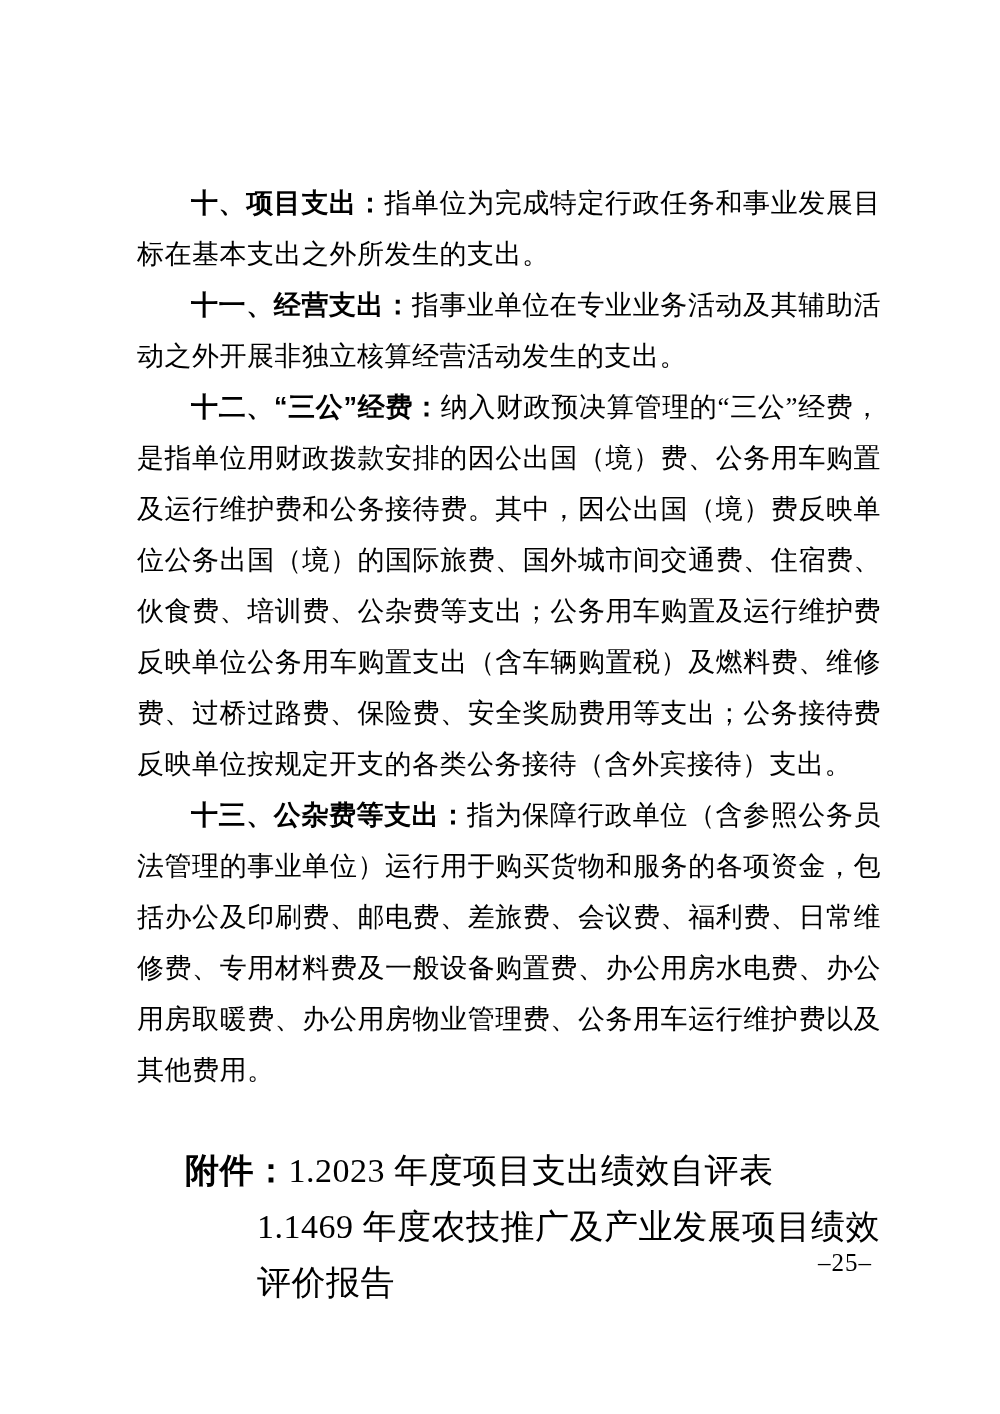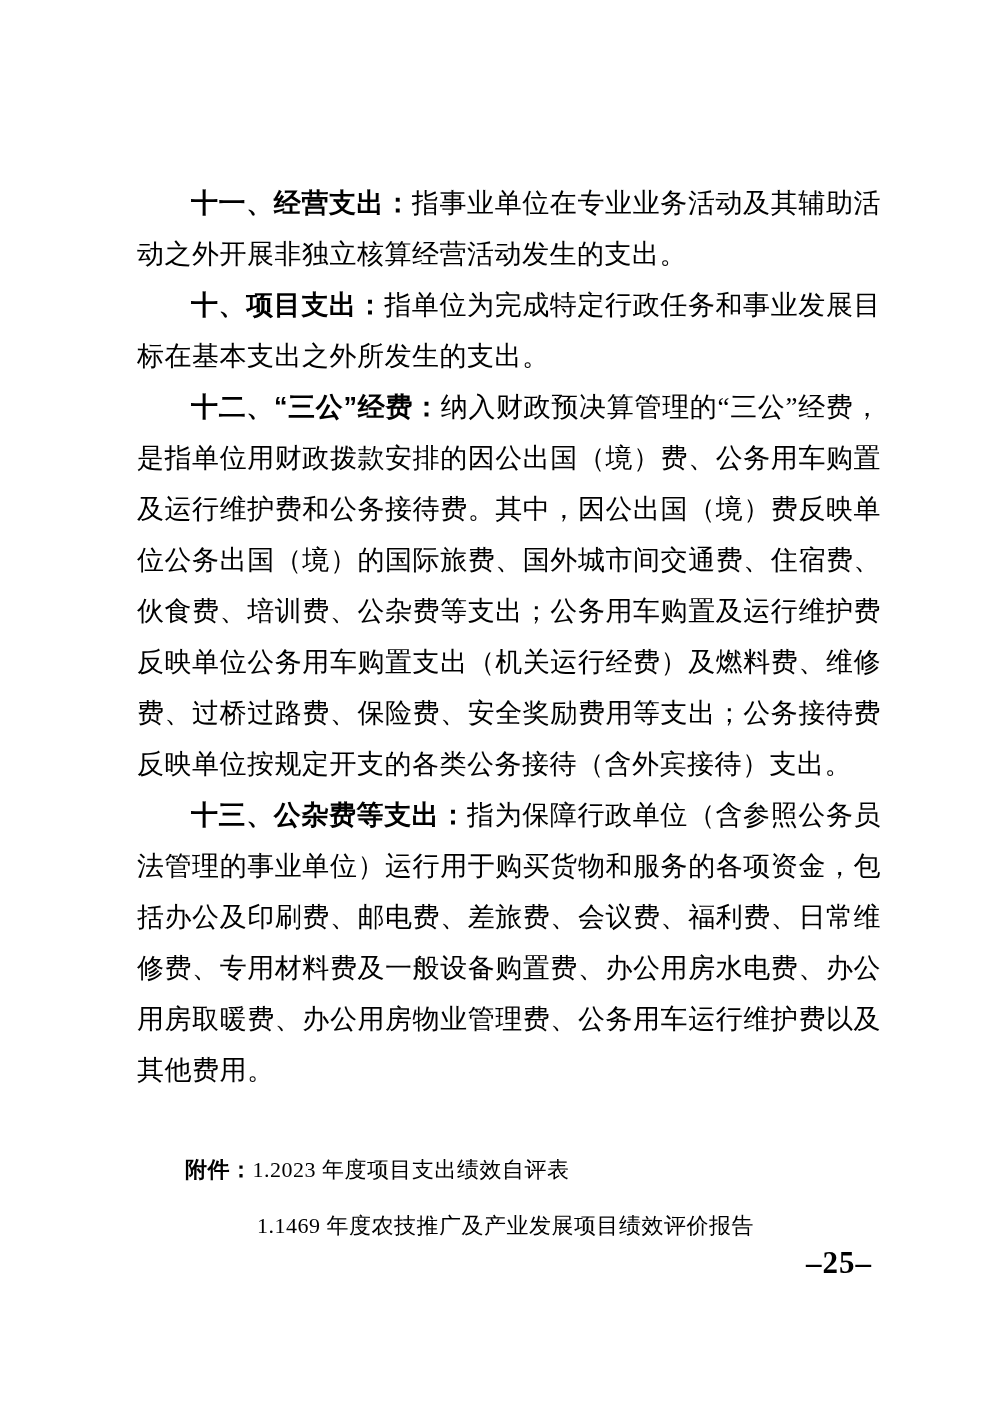--- a/index.html
+++ b/index.html
@@ -32,54 +32,53 @@
     text-align: justify;
     letter-spacing: 0.5px;
     word-break: break-all;
   }
   .lead {
     font-weight: bold;
     font-family: "Liberation Sans", "DejaVu Sans", sans-serif;
   }
   .attachments {
     margin-top: 46px;
-    font-size: 22px;
+    font-size: 34px;
     line-height: 56px;
     letter-spacing: 0.5px;
   }
   .attach-line-1 {
     margin: 0;
     padding-left: 48px;
   }
   .attach-line-2 {
     margin: 0;
     padding-left: 120px;
   }
   .page-number {
     position: absolute;
     top: 1248px;
     right: 128px;
-    font-size: 31px;
+    font-size: 25px;
     line-height: 30px;
     letter-spacing: 1px;
     font-family: "Liberation Serif", "DejaVu Serif", serif;
-    font-weight: bold;
   }
 </style>
 </head>
 <body>
 
 <div class="page">
   <div class="content">
 
+    <p class="para"><span class="lead">十、项目支出：</span><span>指单位为完成特定行政任务和事业发展目标在基本支出之外所发生的支出。</span></p>
+
     <p class="para"><span class="lead">十一、经营支出：</span><span>指事业单位在专业业务活动及其辅助活动之外开展非独立核算经营活动发生的支出。</span></p>
 
-    <p class="para"><span class="lead">十、项目支出：</span><span>指单位为完成特定行政任务和事业发展目标在基本支出之外所发生的支出。</span></p>
-
-    <p class="para"><span class="lead">十二、“三公”经费：</span><span>纳入财政预决算管理的“三公”经费，是指单位用财政拨款安排的因公出国（境）费、公务用车购置及运行维护费和公务接待费。其中，因公出国（境）费反映单位公务出国（境）的国际旅费、国外城市间交通费、住宿费、伙食费、培训费、公杂费等支出；公务用车购置及运行维护费反映单位公务用车购置支出（机关运行经费）及燃料费、维修费、过桥过路费、保险费、安全奖励费用等支出；公务接待费反映单位按规定开支的各类公务接待（含外宾接待）支出。</span></p>
+    <p class="para"><span class="lead">十二、“三公”经费：</span><span>纳入财政预决算管理的“三公”经费，是指单位用财政拨款安排的因公出国（境）费、公务用车购置及运行维护费和公务接待费。其中，因公出国（境）费反映单位公务出国（境）的国际旅费、国外城市间交通费、住宿费、伙食费、培训费、公杂费等支出；公务用车购置及运行维护费反映单位公务用车购置支出（含车辆购置税）及燃料费、维修费、过桥过路费、保险费、安全奖励费用等支出；公务接待费反映单位按规定开支的各类公务接待（含外宾接待）支出。</span></p>
 
     <p class="para"><span class="lead">十三、公杂费等支出：</span><span>指为保障行政单位（含参照公务员法管理的事业单位）运行用于购买货物和服务的各项资金，包括办公及印刷费、邮电费、差旅费、会议费、福利费、日常维修费、专用材料费及一般设备购置费、办公用房水电费、办公用房取暖费、办公用房物业管理费、公务用车运行维护费以及其他费用。</span></p>
 
     <div class="attachments">
       <p class="attach-line-1"><span class="lead">附件：</span><span>1.2023 年度项目支出绩效自评表</span></p>
       <p class="attach-line-2"><span>1.1469 年度农技推广及产业发展项目绩效评价报告</span></p>
     </div>
 
   </div>
 

